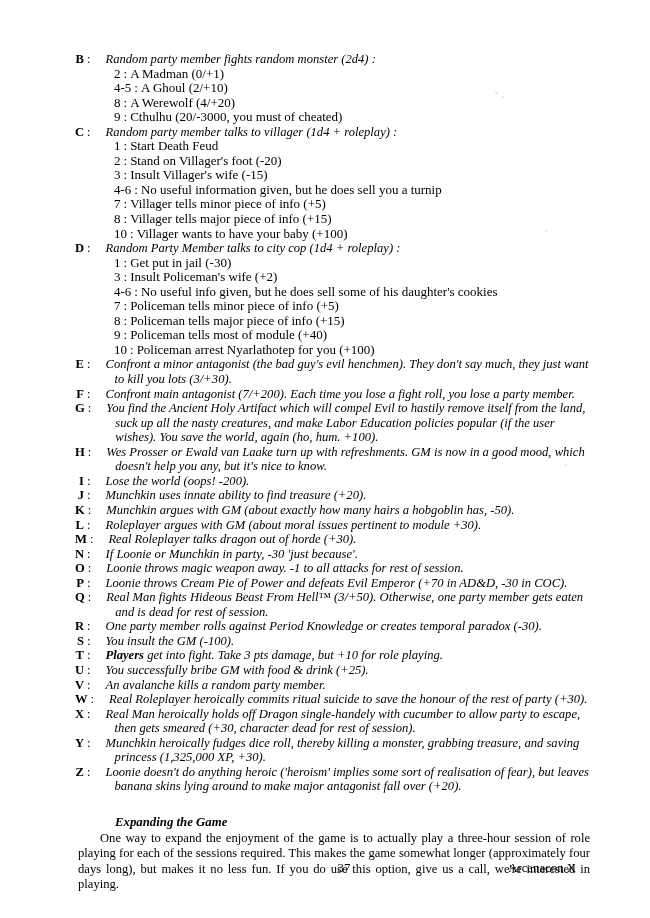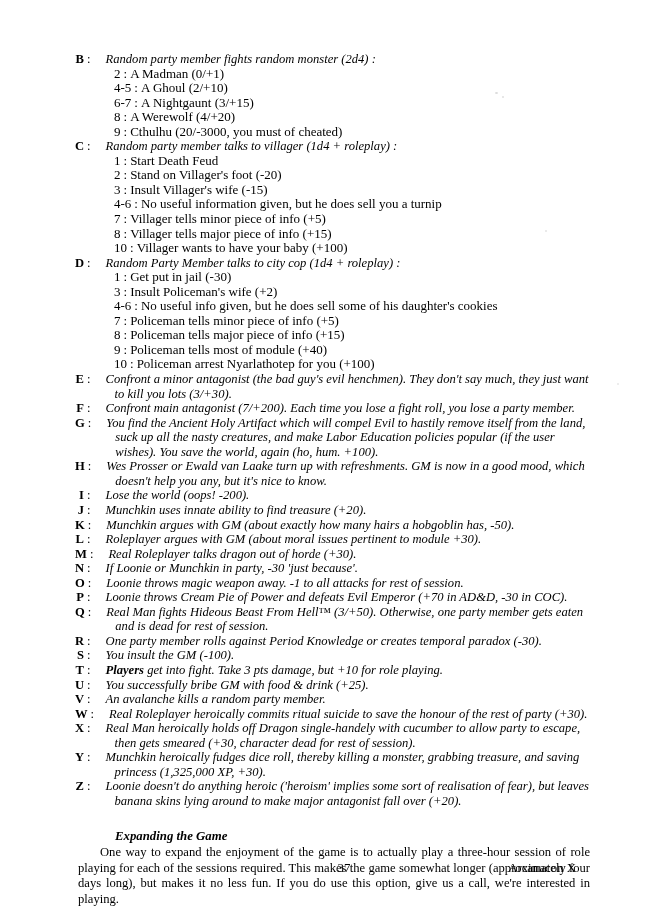--- a/index.html
+++ b/index.html
@@ -140,21 +140,20 @@
         <div class="entry">
           <span class="entry-letter">B</span>
           <span class="entry-colon">:</span>
           <span class="entry-body">
             <span class="wrap">Random party member fights random monster (2d4) :</span>
           </span>
         </div>
         <ul class="subroll">
           <li><span class="sub-key">2</span><span class="sub-sep">:</span><span>A Madman (0/+1)</span></li>
           <li><span class="sub-key">4-5</span><span class="sub-sep">:</span><span>A Ghoul (2/+10)</span></li>
-          <li><span class="sub-key">6-7</span><span class="sub-sep">:</span><span>A Nightgaunt (3/+15)</span></li>
           <li><span class="sub-key">8</span><span class="sub-sep">:</span><span>A Werewolf (4/+20)</span></li>
           <li><span class="sub-key">9</span><span class="sub-sep">:</span><span>Cthulhu (20/-3000, you must of cheated)</span></li>
         </ul>
       </li>
       <li>
         <div class="entry">
           <span class="entry-letter">C</span>
           <span class="entry-colon">:</span>
           <span class="entry-body">
             <span class="wrap">Random party member talks to villager (1d4 + roleplay) :</span>

